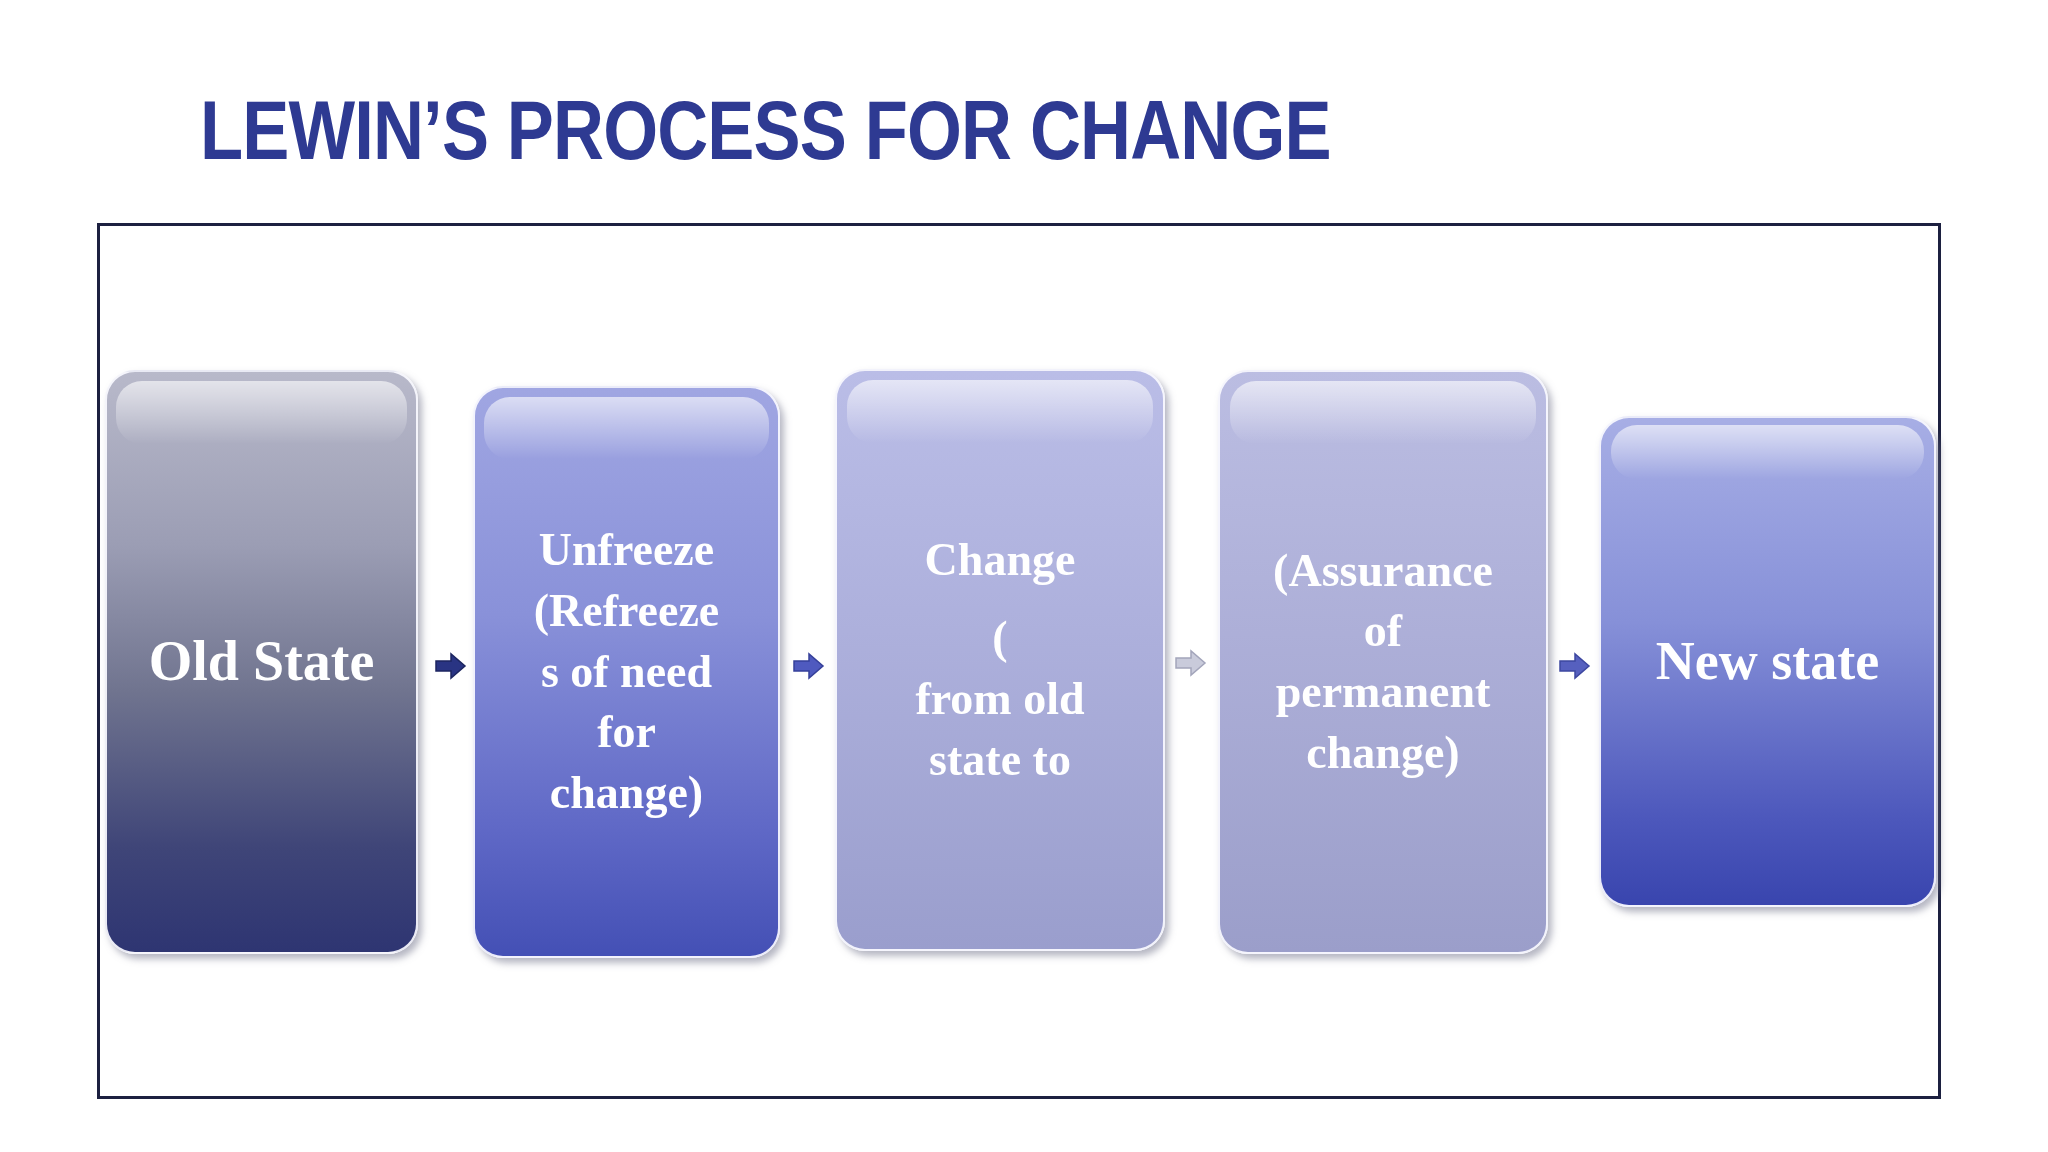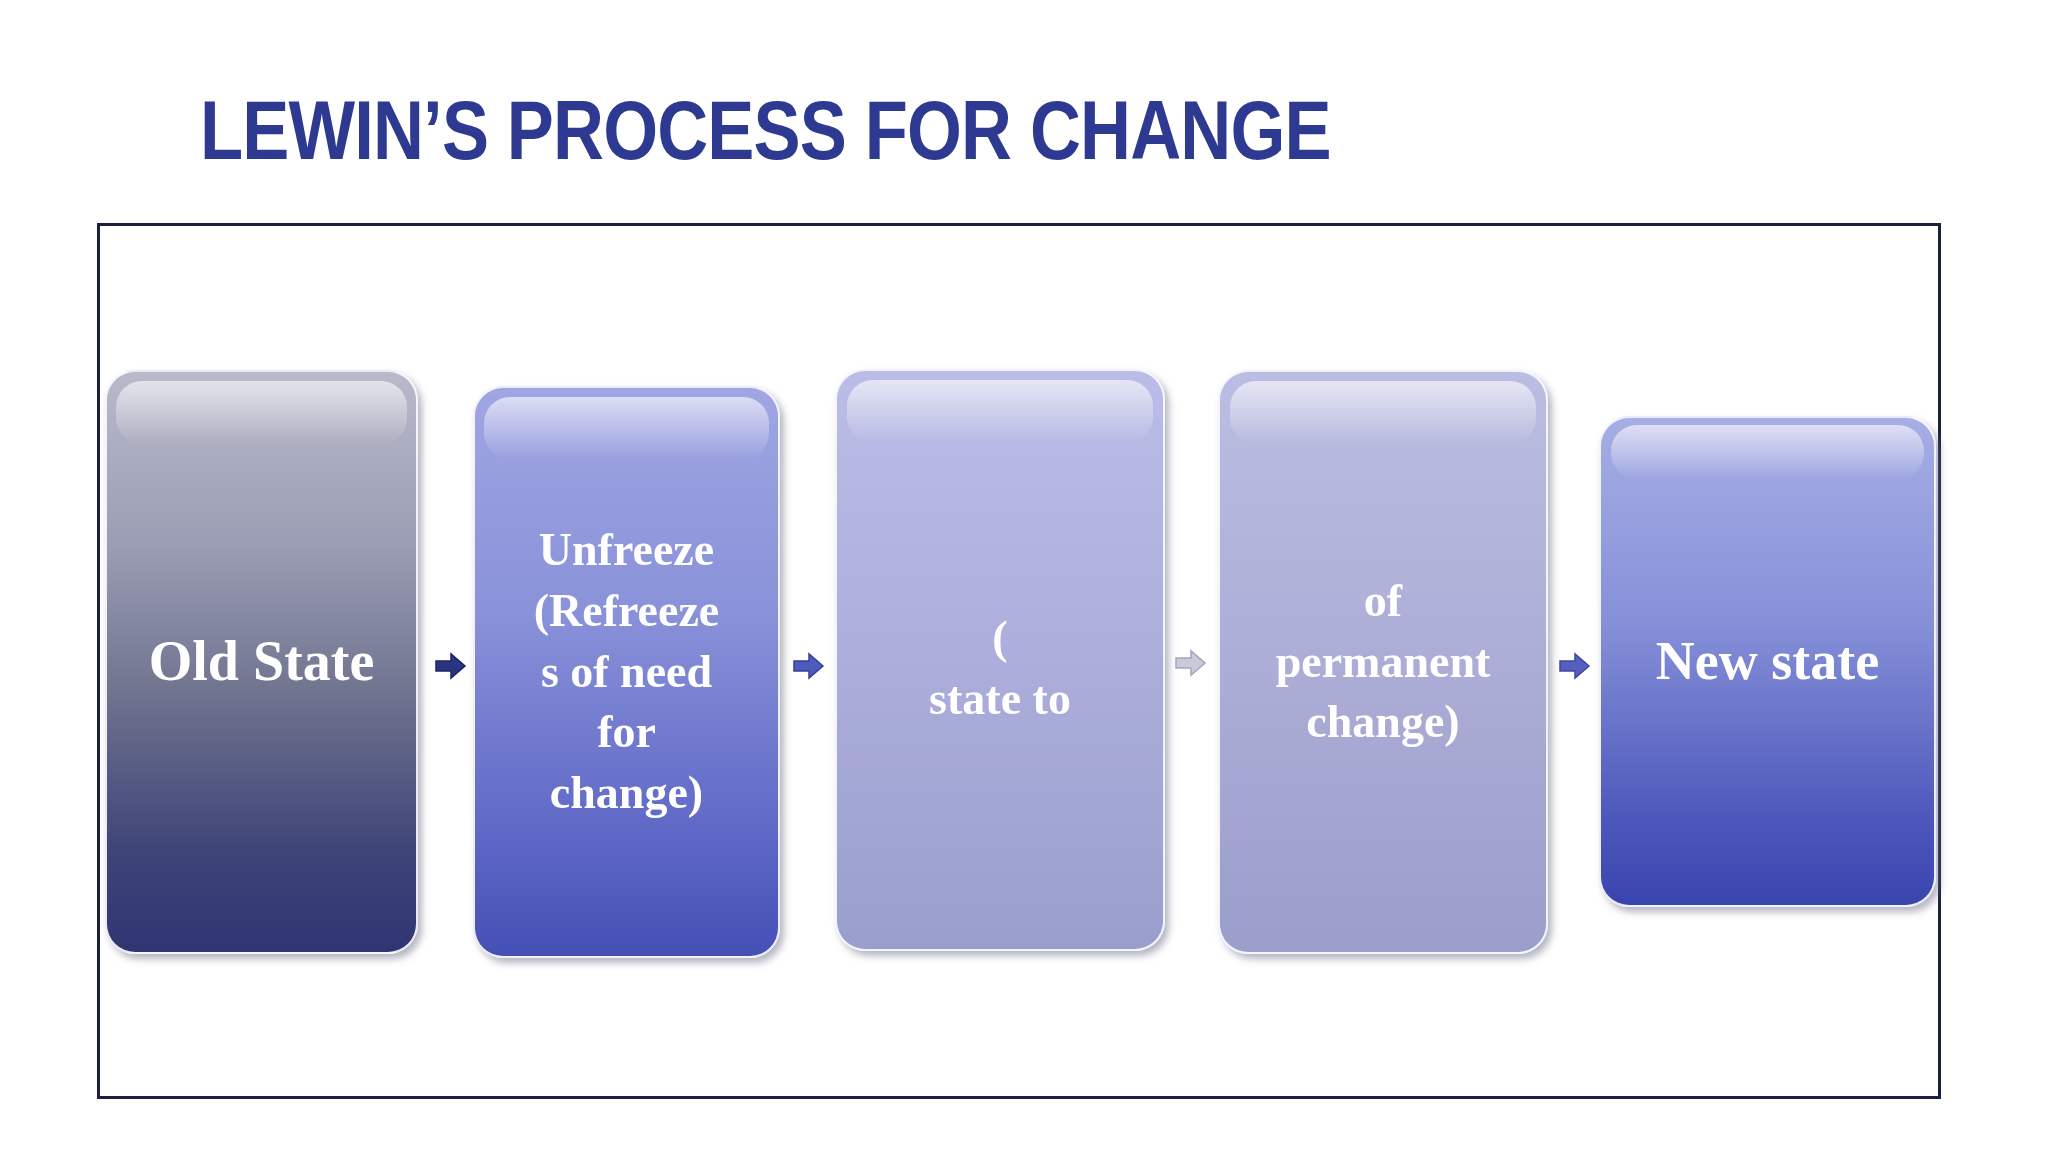--- a/index.html
+++ b/index.html
@@ -146,33 +146,36 @@
     </div>
 
     <div class="arrow arrow-2" style="left:693px; top:426px;">
       <svg viewBox="0 0 32 28">
         <path d="M1 9 H16 V2 L30 14 L16 26 V19 H1 Z" stroke="#36409a" stroke-width="1.5" fill="#4f5abf"></path>
       </svg>
     </div>
 
     <div class="box box-change" style="left:735px; top:143px;">
       <div class="box-text">
+        <div>Change</div>
         <div class="line-paren">(</div>
+        <div>from old</div>
         <div>state to</div>
       </div>
     </div>
 
     <div class="arrow arrow-3" style="left:1075px; top:423px;">
       <svg viewBox="0 0 32 28">
         <path d="M1 9 H16 V2 L30 14 L16 26 V19 H1 Z" stroke="#a3a5bb" stroke-width="1.5" fill="#c9cbdb"></path>
       </svg>
     </div>
 
     <div class="box box-refreeze" style="left:1118px; top:144px;">
       <div class="box-text">
+        <div>(Assurance</div>
         <div>of</div>
         <div>permanent</div>
         <div>change)</div>
       </div>
     </div>
 
     <div class="arrow arrow-4" style="left:1459px; top:426px;">
       <svg viewBox="0 0 32 28">
         <path d="M1 9 H16 V2 L30 14 L16 26 V19 H1 Z" stroke="#3d47a0" stroke-width="1.5" fill="#5660bf"></path>
       </svg>

